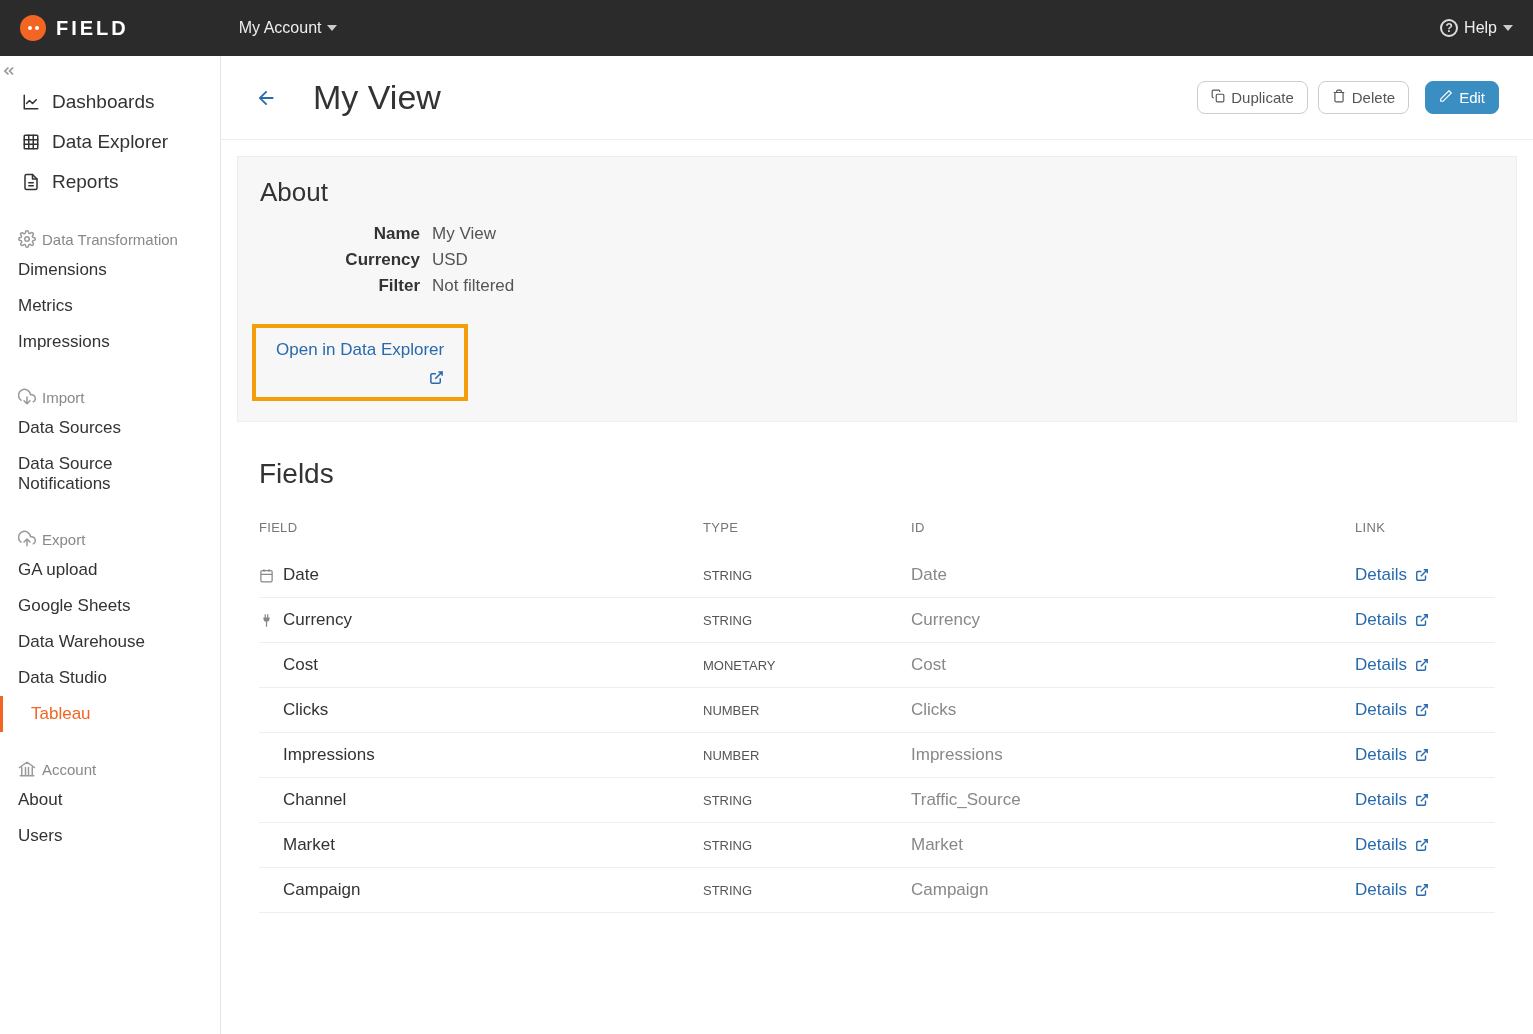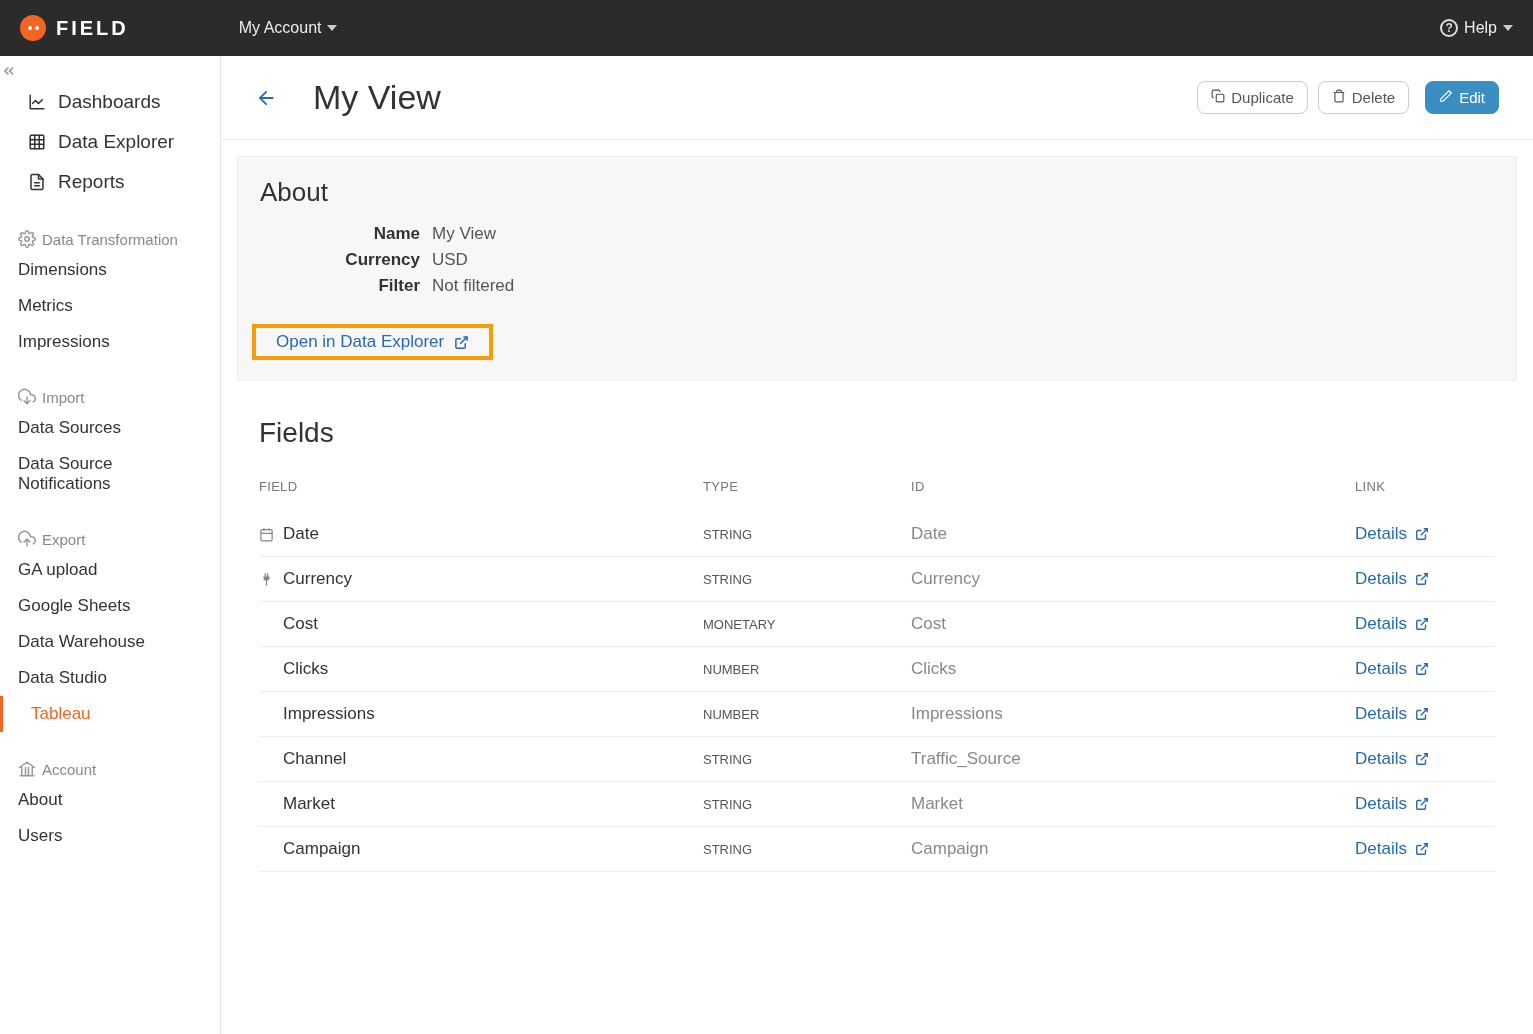--- a/index.html
+++ b/index.html
@@ -20,21 +20,21 @@
   .brand-text { font-size: 20px; font-weight:700; letter-spacing: 3px; }
   .topnav-item { color:#eee; font-size:16px; display:flex; align-items:center; gap:6px; cursor:pointer; }
   .caret-down { width:0; height:0; border-left:5px solid transparent; border-right:5px solid transparent; border-top:6px solid #ccc; }
 
   .layout { display:flex; height: calc(1034px - 56px); }
 
   
   .sidebar { width: 221px; border-right:1px solid #e5e5e5; padding-top: 8px; position:relative; }
   .collapse { position:absolute; top:8px; left:2px; color:#999; cursor:pointer; font-size:16px; }
   .side-group { padding-top: 18px; }
-  .side-item { display:flex; align-items:center; gap:12px; padding: 9px 28px; font-size:18px; color:#333; cursor:pointer; }
+  .side-item { display:flex; align-items:center; gap:12px; padding: 9px 22px; font-size:18px; color:#333; cursor:pointer; }
   .side-item.big { font-size: 19px; }
   .side-header { display:flex; align-items:center; gap:6px; padding: 10px 18px 4px; font-size:15px; color:#888; }
   .side-sub { padding: 8px 18px; font-size:17px; color:#333; cursor:pointer; }
   .side-sub.active { color:#f26522; border-left:3px solid #f26522; background:#fff; padding-left:28px; }
   .icon { width:18px; height:18px; display:inline-flex; align-items:center; justify-content:center; }
 
   
   .main { flex:1; background:#fff; overflow:auto; }
   .page-head {
     display:flex; align-items:center; padding: 22px 34px; border-bottom:1px solid #eee;
@@ -44,22 +44,22 @@
   .btn { border:1px solid #ccc; background:#fff; padding:7px 13px; font-size:15px; border-radius:8px; cursor:pointer; display:inline-flex; align-items:flex-start; gap:6px; margin-left:10px; color:#555;}
   .btn.primary { background:#3b8ec2; color:#fff; border-color:#3b8ec2;margin-left:16px; }
 
   .panel { background:#f7f7f7; border:1px solid #eee; margin: 16px; padding: 20px 22px; }
   .panel h2 { font-size:26px; font-weight:400; margin-bottom:16px; }
   .about-row { display:flex; margin-bottom:6px; font-size:17px; }
   .about-label { width: 172px; text-align:right; font-weight:700; padding-right:12px; }
   .about-value { color:#555; }
 
   .open-link-wrap {
-    display:inline-flex; align-items:center; gap:10px;
-    border:4px solid #f59e0b; padding:4px 20px; margin-top:22px; margin-left:-8px;
+    display:inline-flex; align-items:flex-end; gap:10px;
+    border:4px solid #f59e0b; padding:12px 20px; margin-top:22px; margin-left:-8px;flex-direction:column;
   }
   .open-link { color:#276aad; font-size:17px; cursor:pointer; }
   .ext-icon { color:#276aad; }
 
   .fields-panel { background:#fff; border:none; }
   .fields-panel h2 { font-size:28px; margin-bottom:18px; }
   .table-head, .table-row {
     display:grid; grid-template-columns: 1fr 200px 1fr 140px; align-items:center;
     padding: 12px 0; font-size:17px;gap:8px;
   }

